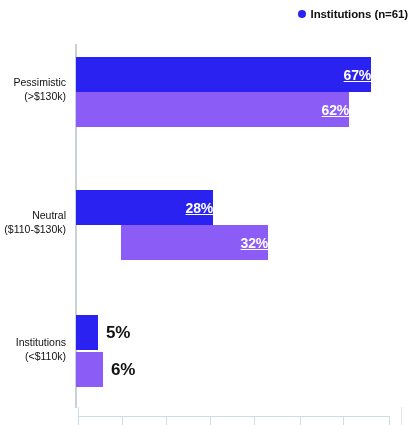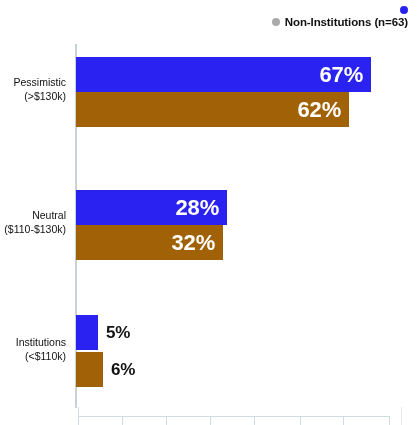--- a/index.html
+++ b/index.html
@@ -82,28 +82,29 @@
     align-items: center;
   }
   .bar {
     height: 35px;
     box-sizing: border-box;
     display: flex;
     align-items: center;
     justify-content: flex-end;
   }
   .bar.blue   { background: #2a22f0; }
-  .bar.gray   { background: #a16207; text-align: center; }
+  .bar.gray   { background: #8b5cf6; text-align: center; }
 
   .bar-value-in {
-    font-size: 22px;
+    font-size: 14px;
     font-weight: bold;
     color: #ffffff;
-    padding-right: 8px;
+    padding-right: 0;
     letter-spacing: -0.2px;
+    text-decoration: underline;
   }
   .bar-value-out {
     font-size: 17px;
     font-weight: bold;
     color: #111111;
     padding-left: 8px;
     letter-spacing: -0.2px;
     white-space: nowrap;
   }
 
@@ -170,24 +171,21 @@
   }
 </style>
 </head>
 <body>
 
 <div id="chart-root">
 
   <div class="legend">
     <div class="legend-entry">
       <span class="legend-dot" style="background:#2a22f0"></span>
-    </div>
-    <div class="legend-entry">
-      <span class="legend-dot" style="background:#aaaaaa"></span>
-      <span class="legend-label">Non-Institutions (n=63)</span>
+      <span class="legend-label">Institutions (n=61)</span>
     </div>
   </div>
 
   <div class="cat-label" style="top:75px;">
     <span>Pessimistic</span>
     <span class="cat-sub">(&gt;$130k)</span>
   </div>
   <div class="cat-label" style="top:208px;">
     <span>Neutral</span>
     <span class="cat-sub">($110-$130k)</span>
@@ -208,26 +206,26 @@
       </div>
       <div class="bar-row" style="top:48px;">
         <div class="bar gray" style="width:273px;">
           <span class="bar-value-in">62%</span>
         </div>
       </div>
     </div>
 
     <div class="group">
       <div class="bar-row" style="top:146px;">
-        <div class="bar blue" style="width:151px;">
+        <div class="bar blue" style="width:137px;">
           <span class="bar-value-in">28%</span>
         </div>
       </div>
       <div class="bar-row" style="top:181px;">
-        <div class="bar gray" style="width:147px;">
+        <div class="bar gray" style="width:147px;margin-left:45px;">
           <span class="bar-value-in">32%</span>
         </div>
       </div>
     </div>
 
     <div class="group">
       <div class="bar-row" style="top:271px;">
         <div class="bar blue" style="width:22px;"></div>
         <span class="bar-value-out">5%</span>
       </div>

